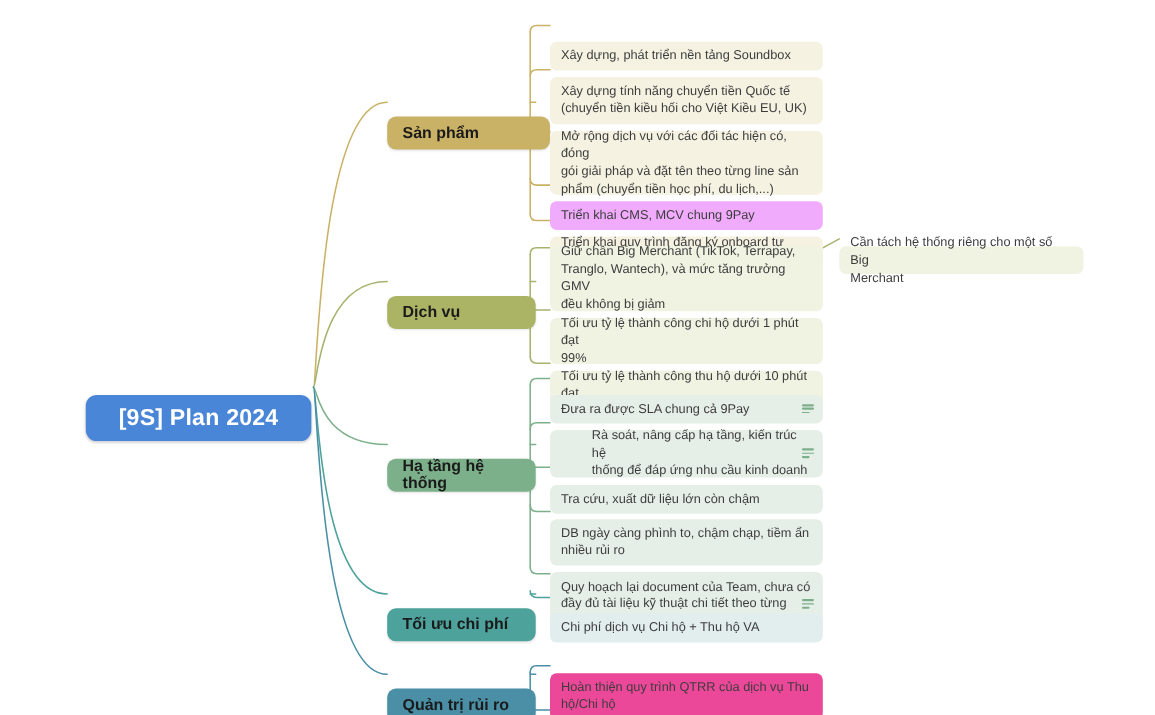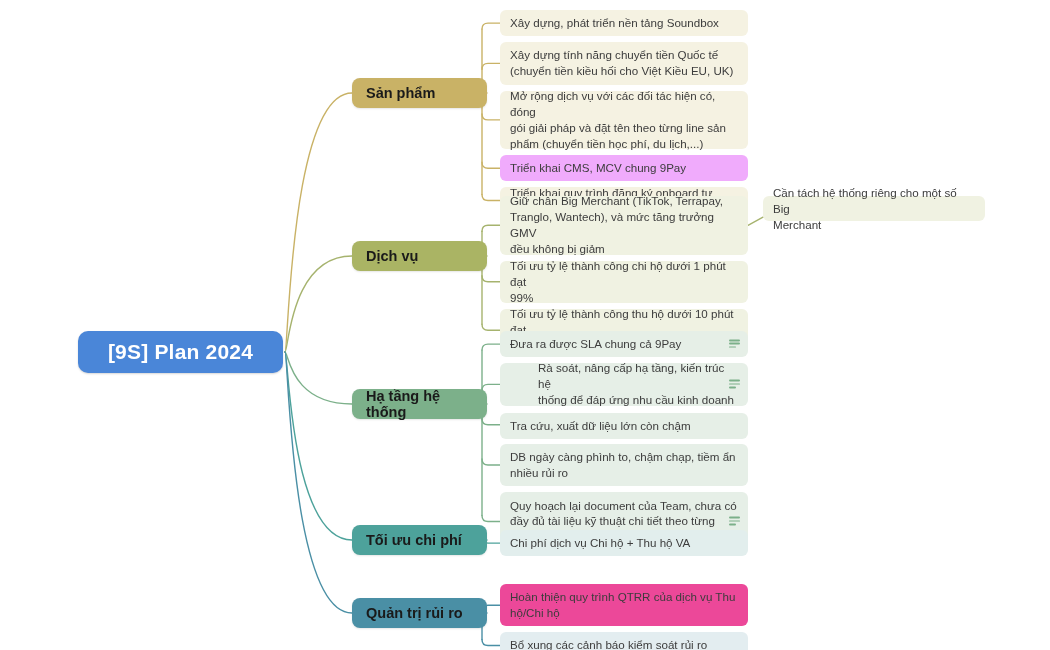--- a/index.html
+++ b/index.html
@@ -14,21 +14,21 @@
     position: relative;
     width: 1050px; height: 650px;
     background: #ffffff;
   }
   #links {
     position: absolute; left: 0; top: 0;
     width: 1050px; height: 650px;
     pointer-events: none;
   }
 
-  .node { position: absolute; }
+  .node { position: absolute; margin-top: 28px; }
 
   
   .root {
     background: #4a86d8;
     color: #ffffff;
     border-radius: 10px;
     font-size: 21px;
     font-weight: bold;
     letter-spacing: .2px;
     display: flex;
@@ -112,21 +112,21 @@
       <path d="M 482 537.1 Q 482 543.1 488 543.1 L 500 543.1" fill="none" stroke="#4da29b" stroke-width="1.4" stroke-linecap="round"></path>
       <path d="M 285 352 C 288.5 352 290 613 352 613" fill="none" stroke="#4a8fa5" stroke-width="1.4" stroke-linecap="round"></path>
       <path d="M 487 613 L 482 613" fill="none" stroke="#4a8fa5" stroke-width="1.4" stroke-linecap="round"></path>
       <path d="M 482 611.2 L 482 639.5" fill="none" stroke="#4a8fa5" stroke-width="1.4" stroke-linecap="round"></path>
       <path d="M 482 611.2 Q 482 605.2 488 605.2 L 500 605.2" fill="none" stroke="#4a8fa5" stroke-width="1.4" stroke-linecap="round"></path>
       <path d="M 482 639.5 Q 482 645.5 488 645.5 L 500 645.5" fill="none" stroke="#4a8fa5" stroke-width="1.4" stroke-linecap="round"></path>
     </svg>
 <div class="node root" style="left: 78px; top: 331px; width: 205px; height: 42px; background: rgb(74, 134, 216);">
       <span>[9S] Plan 2024</span>
     </div>
-    <div class="node branch" style="left: 352px; top: 78px; width: 135px; height: 30px; background: rgb(201, 178, 102); text-align: right;">
+    <div class="node branch" style="left: 352px; top: 78px; width: 148px; height: 30px; background: rgb(201, 178, 102); text-align: right;">
       <span>Sản phẩm</span>
     </div>
     <div class="node leaf" style="left: 500px; top: 10px; width: 248px; height: 26.2px; background: rgb(245, 242, 226); position: absolute;">
       <span class="txt">Xây dựng, phát triển nền tảng Soundbox</span>
     </div>
     <div class="node leaf" style="left: 500px; top: 90.6px; width: 248px; height: 58.6px; background: rgb(245, 242, 226); position: absolute;">
       <span class="txt">Mở rộng dịch vụ với các đối tác hiện có, đóng
 gói giải pháp và đặt tên theo từng line sản
 phẩm (chuyển tiền học phí, du lịch,...)</span>
     </div>

